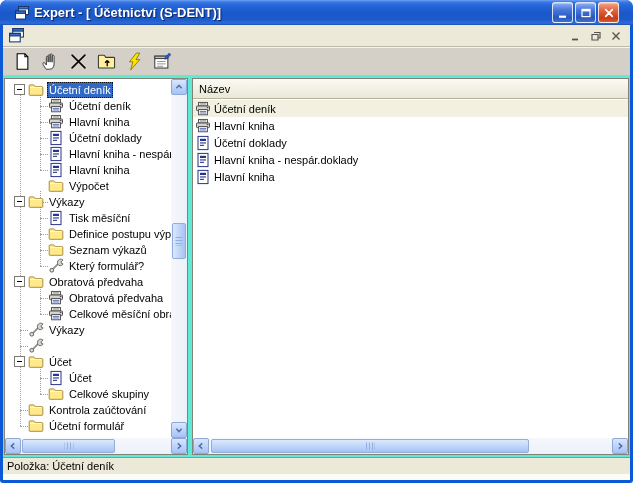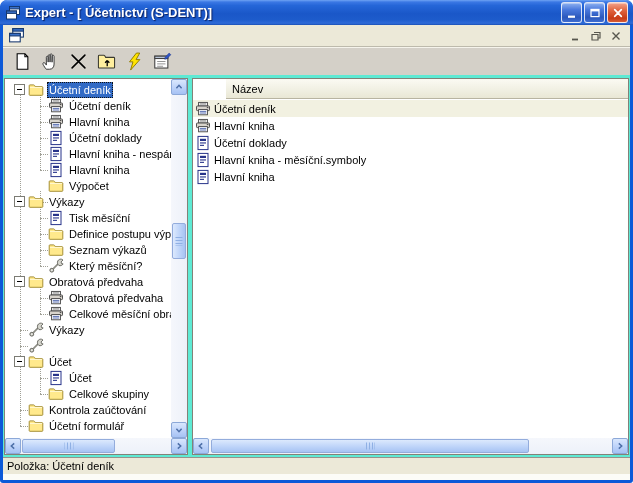--- a/index.html
+++ b/index.html
@@ -3,21 +3,21 @@
 <meta charset="utf-8">
 <style>
   html,body{margin:0;padding:0;background:#fff;}
   body{width:633px;height:483px;overflow:hidden;font-family:"Liberation Sans",sans-serif;}
   *{box-sizing:border-box;}
   svg{display:block;}
 
   
   .window{width:633px;height:483px;background:#0C59D8;border-radius:7px 7px 3px 3px;
           display:flex;flex-direction:column;overflow:hidden;}
-  .titlebar{flex:0 0 25px;display:flex;align-items:center;padding:0 5px;
+  .titlebar{flex:0 0 25px;display:flex;align-items:center;padding:0 14px;
     background:linear-gradient(180deg,#6FA3F3 0%,#3B78E4 8%,#2566D8 22%,#1A57C8 55%,#1D5BCB 78%,#2E6BD8 93%,#1A4FB4 100%);
     border-radius:7px 7px 0 0;}
   .app-ico{width:16px;height:16px;margin-right:4px;}
   .title{flex:1;color:#fff;font-weight:bold;font-size:13px;white-space:nowrap;
          text-shadow:1px 1px 1px rgba(8,28,90,.95);}
   .caps{display:flex;gap:2px;}
   .cap-btn{width:21px;height:21px;border-radius:3px;border:1px solid rgba(255,255,255,.8);
            display:flex;align-items:center;justify-content:center;
            box-shadow:inset 0 1px 0 rgba(255,255,255,.35);}
   .cap-min,.cap-max{background:linear-gradient(180deg,#8FB2F0 0%,#4A79DD 35%,#2B58BC 75%,#3E6CD0 100%);}
@@ -75,21 +75,21 @@
           background:linear-gradient(180deg,#DCE9FD,#BED4F9 55%,#A7C3F3);}
   .hthumb::after{content:"";position:absolute;left:50%;top:50%;transform:translate(-50%,-50%);
           width:9px;height:7px;
           background:repeating-linear-gradient(90deg,#8FB0E4 0 1px,rgba(0,0,0,0) 1px 3px);}
   .tree-panel .hthumb{left:1px;width:62%;}
   .list-panel .hthumb{left:2px;width:79%;}
 
   
   .list-header{position:absolute;top:0;left:0;right:0;height:20px;
     background:linear-gradient(180deg,#FBFAF3 0%,#F1F0E3 55%,#E9E7D5 100%);
-    border-bottom:1px solid #B8B4A1;display:flex;align-items:center;padding-left:6px;font-size:11px;margin-left:33px;}
+    border-bottom:1px solid #B8B4A1;display:flex;align-items:center;padding-left:6px;font-size:11px;}
   .list-rows{position:absolute;top:21px;left:0;right:0;bottom:16px;overflow:hidden;}
   .l-row{height:17px;display:flex;align-items:center;font-size:11px;padding-left:2px;white-space:nowrap;}
   .l-row.sel{background:#F2F1E1;}
   .l-ico{width:16px;height:16px;flex:0 0 16px;margin-right:3px;}
 
   
   .statusbar{flex:0 0 17px;background:#ECE9D8;border-top:1px solid #96948B;
              display:flex;align-items:center;padding-left:4px;font-size:11px;}
   .strip{flex:0 0 6px;background:#FCFCF7;}
 </style>
@@ -331,21 +331,21 @@
                 </span><span class="t-label">Definice postupu výp</span></div>
               <div class="t-row lv1"><span class="t-ico">
                   <svg width="16" height="16">
                     <use href="#sym-folder"></use>
                   </svg>
                 </span><span class="t-label">Seznam výkazů</span></div>
               <div class="t-row lv1"><span class="t-ico">
                   <svg width="16" height="16">
                     <use href="#sym-wrench"></use>
                   </svg>
-                </span><span class="t-label">Který měsíční?</span></div>
+                </span><span class="t-label">Který formulář?</span></div>
               <div class="t-row lv0"><span class="t-exp"></span><span class="t-ico">
                   <svg width="16" height="16">
                     <use href="#sym-folder"></use>
                   </svg>
                 </span><span class="t-label">Obratová předvaha</span></div>
               <div class="t-row lv1"><span class="t-ico">
                   <svg width="16" height="16">
                     <use href="#sym-printer"></use>
                   </svg>
                 </span><span class="t-label">Obratová předvaha</span></div>
@@ -451,21 +451,21 @@
                 </svg>
               </span>
               <span>Účetní doklady</span>
             </div>
             <div class="l-row">
               <span class="l-ico">
                 <svg width="16" height="16">
                   <use href="#sym-document"></use>
                 </svg>
               </span>
-              <span>Hlavní kniha - měsíční.symboly</span>
+              <span>Hlavní kniha - nespár.doklady</span>
             </div>
             <div class="l-row">
               <span class="l-ico">
                 <svg width="16" height="16">
                   <use href="#sym-document"></use>
                 </svg>
               </span>
               <span>Hlavní kniha</span>
             </div>
           </div>

